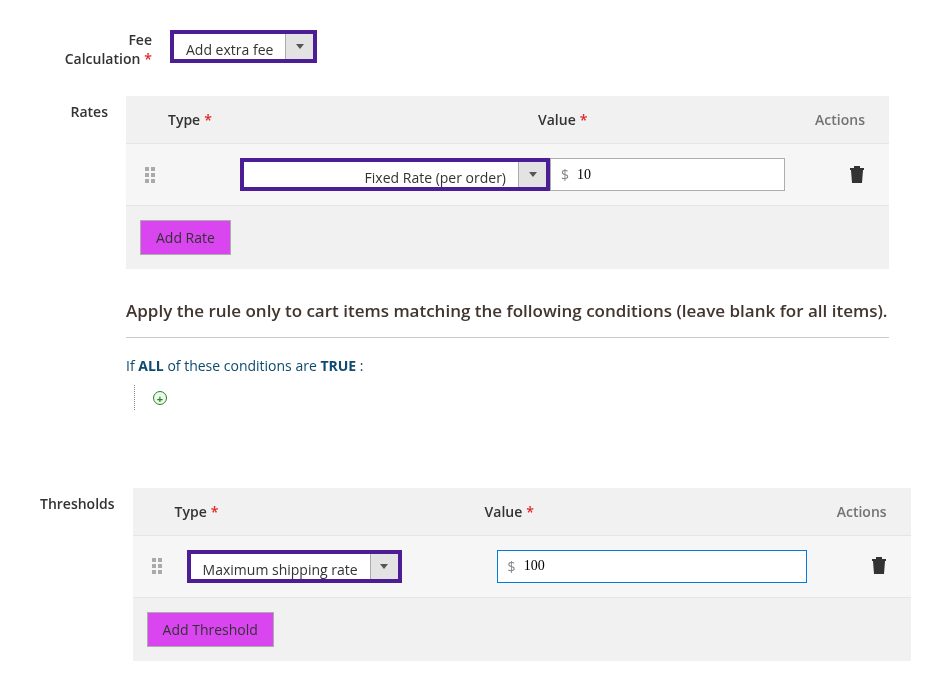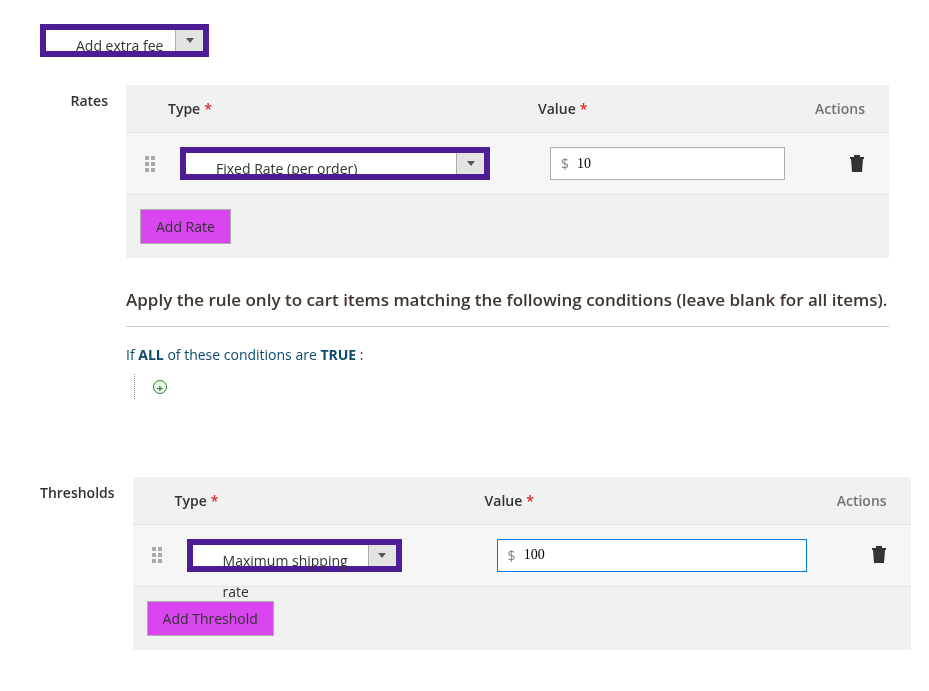--- a/index.html
+++ b/index.html
@@ -23,24 +23,23 @@
     font-size: 14px;
     color: #333;
     font-weight: 600;
     padding-top: 6px;
   }
   .label-col.top { align-self: flex-start; }
   .req { color: #e22626; margin-left: 4px; }
   .content-col { flex: 1; }
   .select-wrap {
     display: inline-flex;
-    border: 6px solid #4c1d95;
+    border: 4px solid #4c1d95;
     background: #fff;
     height: 33px;
-    padding-left: 18px;
   }
   .select-wrap .sel-text {
     padding: 0 12px;
     line-height: 31px;
     min-width: 90px;
   }
   .select-wrap .sel-btn {
     width: 28px;
     border-left: 1px solid #adadad;
     background: #e3e3e3;
@@ -77,21 +76,21 @@
     margin-right: 20px;
   }
   .drag-handle {
     width: 10px; height: 16px;
     display: grid;
     grid-template-columns: 4px 4px;
     grid-template-rows: 4px 4px 4px;
     gap: 2px;
   }
   .drag-handle span { background: #aaa; width: 4px; height: 4px; }
-  .col-type { flex: 0 0 370px; }
+  .col-type { flex: 0 0 370px; text-align: right; }
   .col-type .select-wrap { width: 310px; }
   .col-type .select-wrap .sel-text { flex: 1; }
   .col-value { flex: 1; padding-right: 20px; }
   .value-input-wrap {
     display: flex;
     align-items: center;
     border: 1px solid #adadad;
     background: #fff;
     height: 33px;
     width: 235px;
@@ -167,20 +166,23 @@
   .th-col-type { flex: 0 0 310px; }
   .th-col-value { flex: 1; padding-right: 20px; }
   .th-col-value .value-input-wrap { width: 310px; }
 
   .trash-svg { width: 16px; height: 18px; display:block; }
 </style>
 </head>
 <body>
 
 <div class="field-row">
+  <div class="label-col">
+    <span>Fee Calculation</span><span class="req">*</span>
+  </div>
   <div class="content-col">
     <div class="select-wrap">
       <div class="sel-text">Add extra fee</div>
       <div class="sel-btn">
         <svg viewBox="0 0 8 5">
             <path d="M0 0 L4 5 L8 0 Z" fill="#555"></path>
           </svg>
       </div>
     </div>
   </div>

